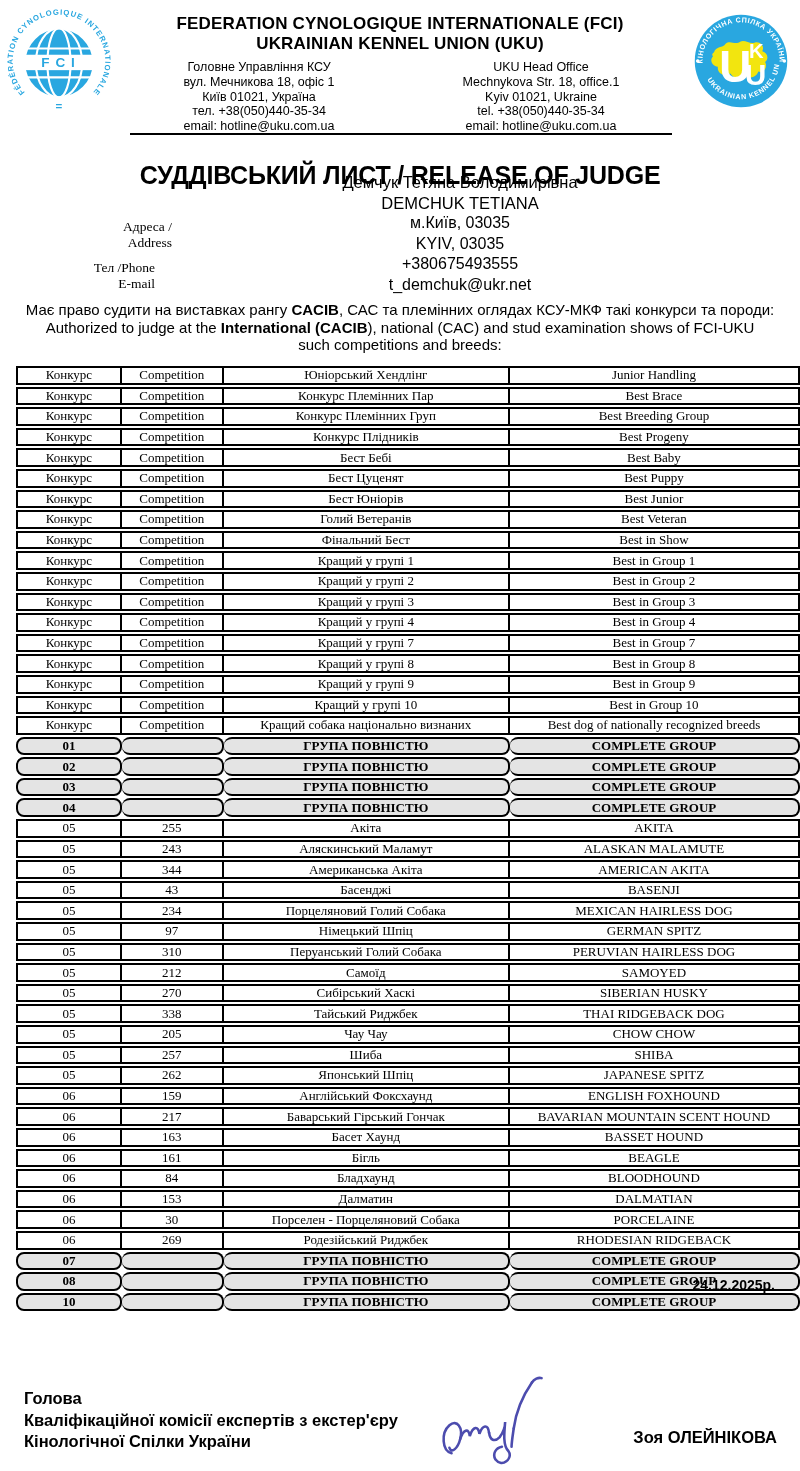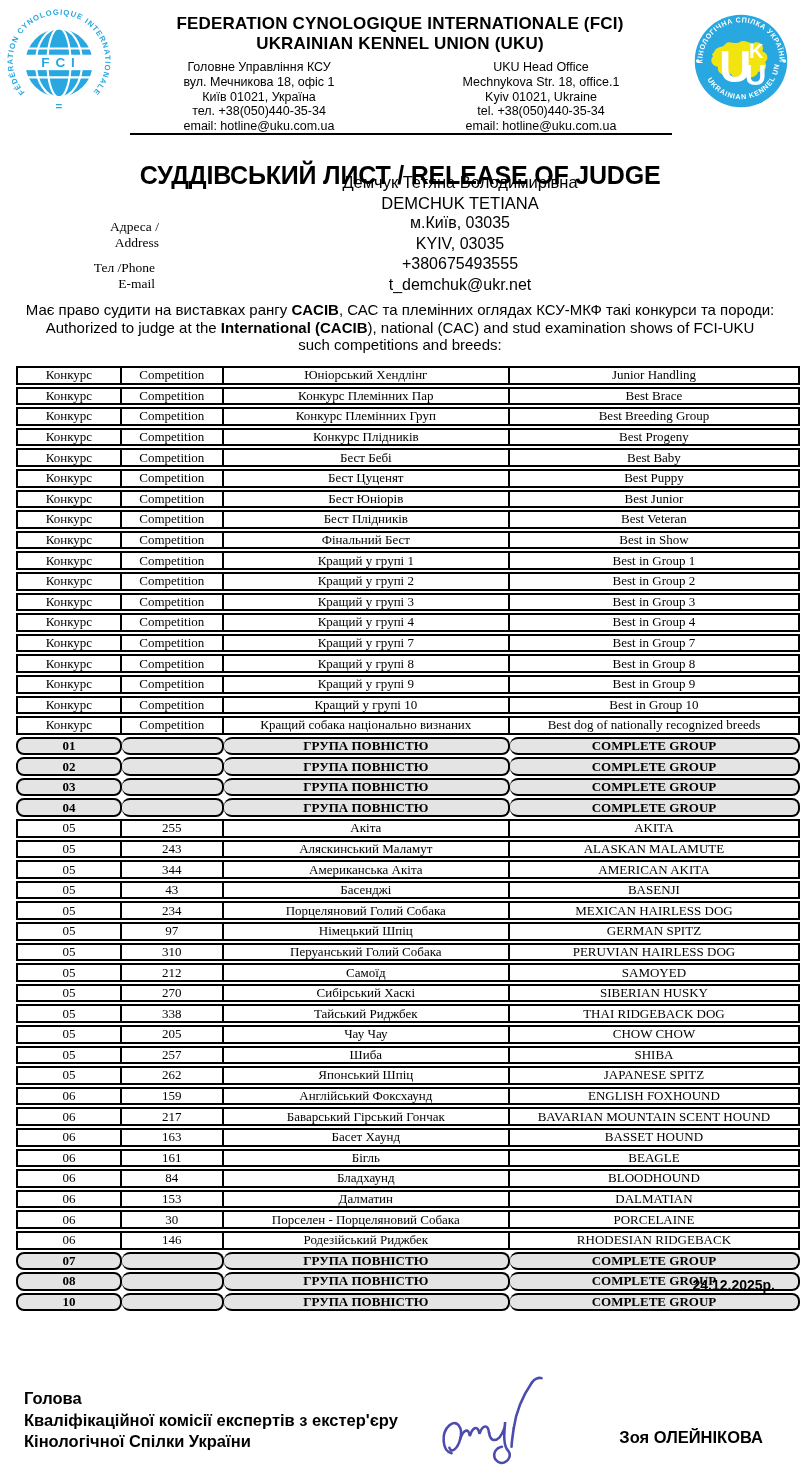--- a/index.html
+++ b/index.html
@@ -25,21 +25,21 @@
   .rule{position:absolute;top:133px;left:130px;width:542px;border-top:2px solid var(--ink);}
 
   .doc-title{position:absolute;top:137px;left:0;width:800px;text-align:center;
              font-size:25px;font-weight:bold;letter-spacing:-0.2px;margin-top:24px;}
 
   
   .judge{position:absolute;top:170px;left:0;width:800px;height:128px;}
   .jlabel{position:absolute;width:155px;text-align:right;font-family:"Liberation Serif",serif;
           font-size:13.5px;line-height:15.5px;}
   .jl-name{top:8px;left:0;}
-  .jl-addr{top:49px;left:4px;}
+  .jl-addr{top:49px;left:17px;}
   .jl-phone{top:90px;left:0;}
   .jvalues{position:absolute;left:160px;top:2px;width:600px;text-align:center;
            font-size:16px;line-height:20.6px;}
   .jv-bold{font-weight:normal;font-size:16.5px;}
 
   
   .auth{position:absolute;top:301px;left:0;width:800px;text-align:center;
         font-size:15px;line-height:17.6px;}
 
   
@@ -51,21 +51,21 @@
      overflow:hidden;white-space:nowrap;}
   td:first-child{border-left:2px solid var(--ink);}
   tr.gray td{background:var(--row-gray);font-weight:bold;border-radius:8px;}
 
   
   .date{position:absolute;top:1277px;left:0;width:775px;text-align:right;
         font-weight:bold;font-size:14px;}
   .footer{position:absolute;top:1380px;left:0;width:800px;height:91px;}
   .sign-title{position:absolute;left:24px;top:8px;font-weight:bold;font-size:16.5px;line-height:21.5px;}
   .signature{position:absolute;left:428px;top:-14px;width:150px;height:110px;}
-  .signer{position:absolute;right:37px;top:48px;font-weight:bold;font-size:16.5px;text-align:right;}
+  .signer{position:absolute;right:23px;top:48px;font-weight:bold;font-size:16.5px;text-align:right;}
 </style>
 </head>
 <body>
 
 <div class="page">
 
   <div class="header">
     <div class="logo">
       <svg viewBox="0 0 110 110">
         <defs>
@@ -216,21 +216,21 @@
           </tr>
           <tr>
             <td>Конкурс</td>
             <td>Competition</td>
             <td>Бест Юніорів</td>
             <td>Best Junior</td>
           </tr>
           <tr>
             <td>Конкурс</td>
             <td>Competition</td>
-            <td>Бест Плідників</td>
+            <td>Голий Ветеранів</td>
             <td>Best Veteran</td>
           </tr>
           <tr>
             <td>Конкурс</td>
             <td>Competition</td>
             <td>Фінальний Бест</td>
             <td>Best in Show</td>
           </tr>
           <tr>
             <td>Конкурс</td>
@@ -425,21 +425,21 @@
             <td>DALMATIAN</td>
           </tr>
           <tr>
             <td>06</td>
             <td>30</td>
             <td>Порселен - Порцеляновий Собака</td>
             <td>PORCELAINE</td>
           </tr>
           <tr>
             <td>06</td>
-            <td>146</td>
+            <td>269</td>
             <td>Родезійський Риджбек</td>
             <td>RHODESIAN RIDGEBACK</td>
           </tr>
           <tr class="gray">
             <td>07</td>
             <td></td>
             <td>ГРУПА ПОВНІСТЮ</td>
             <td>COMPLETE GROUP</td>
           </tr>
           <tr class="gray">

